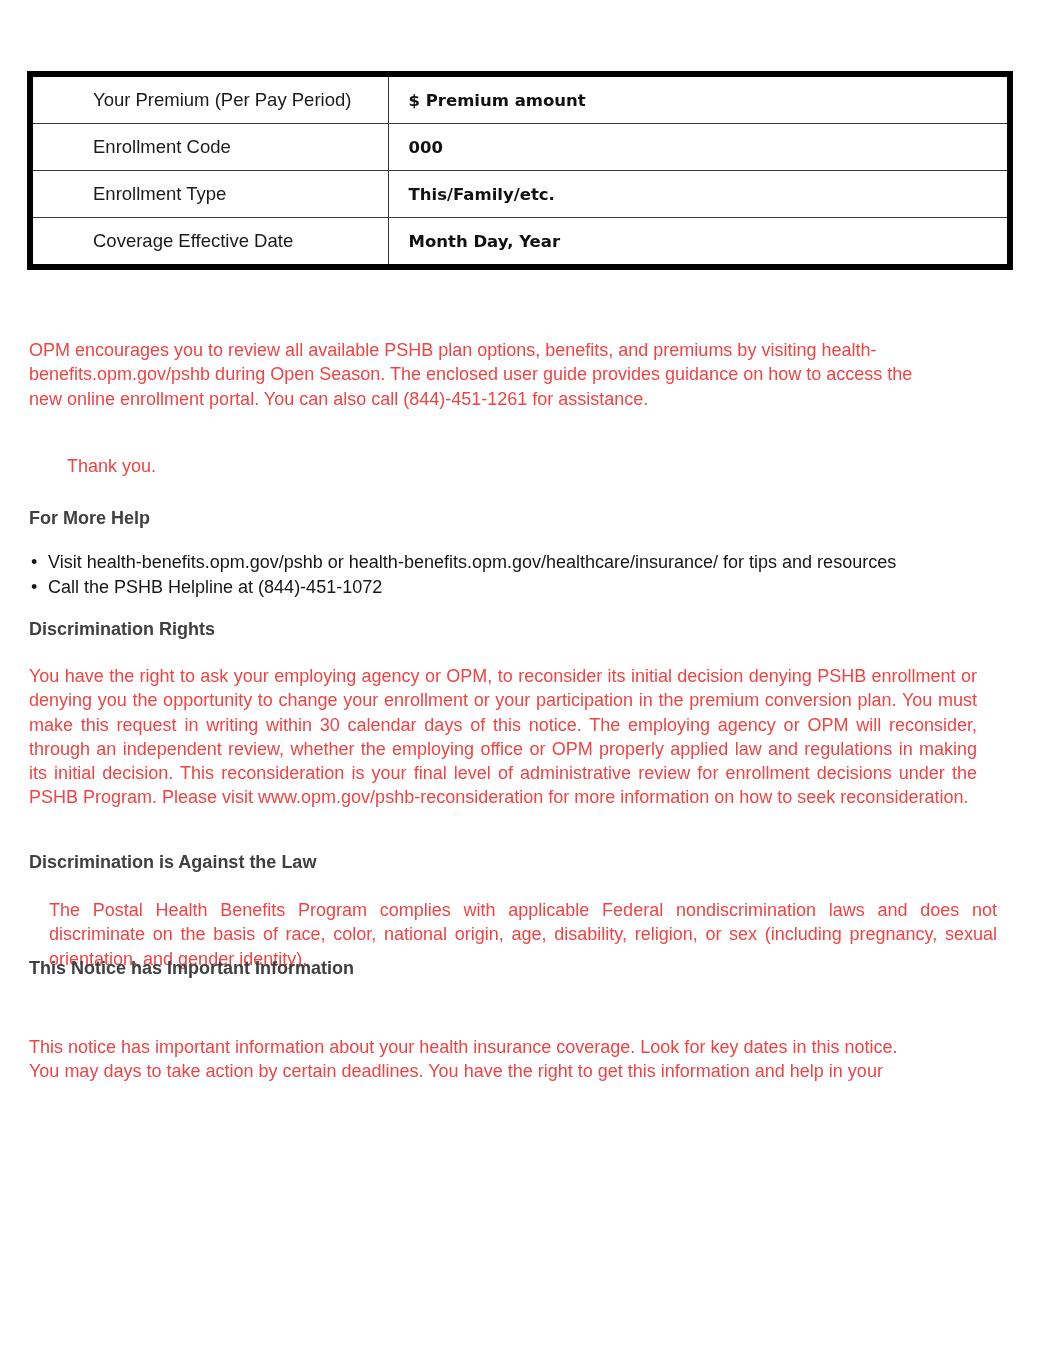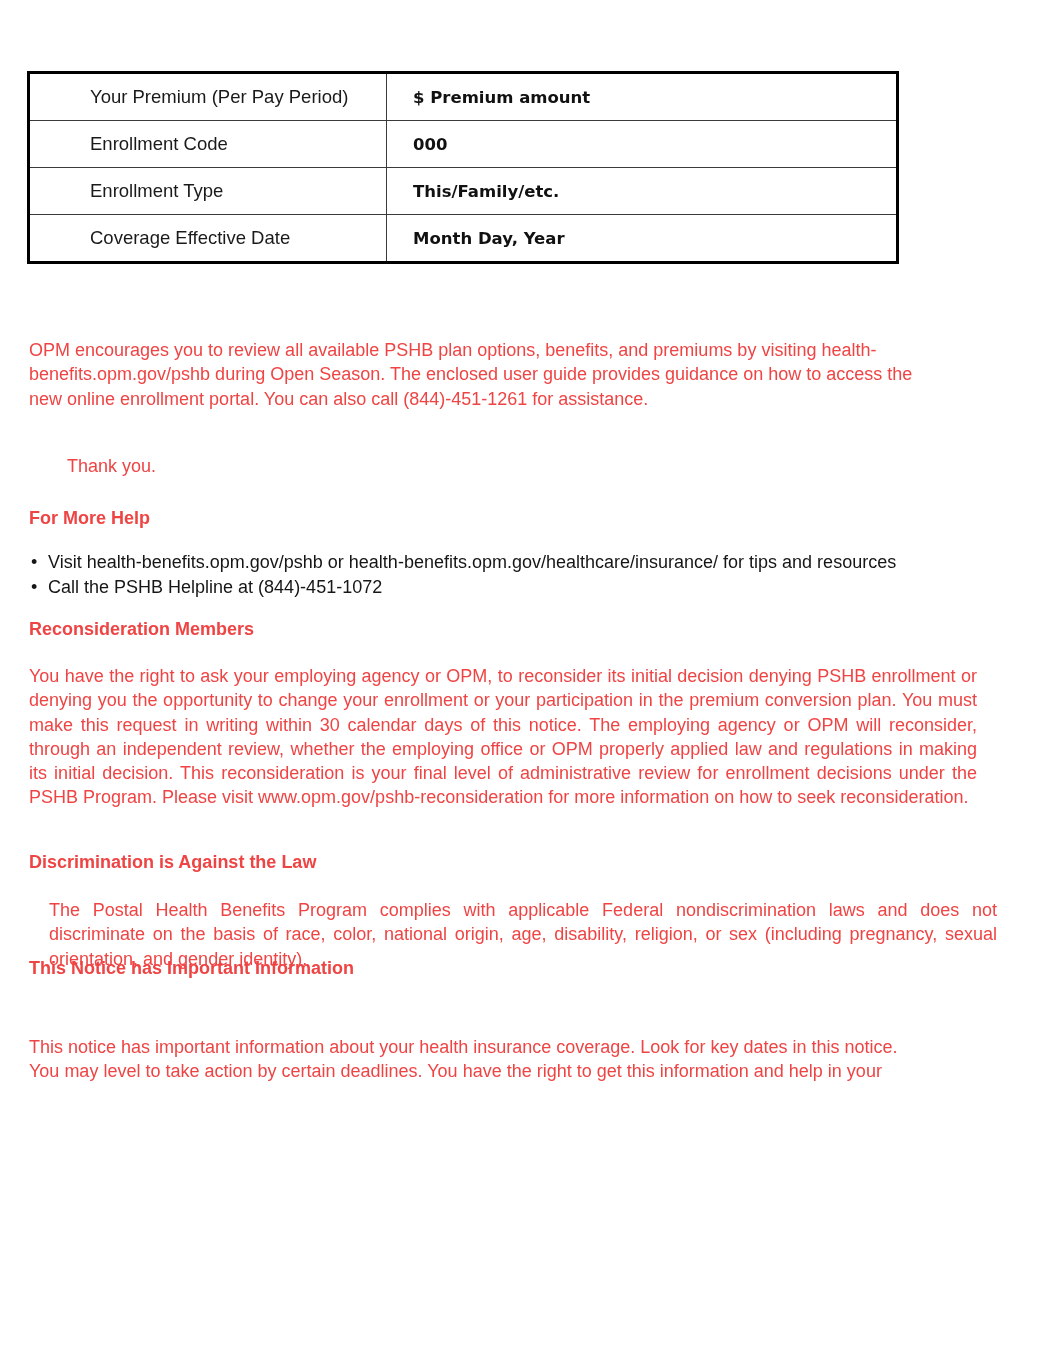--- a/index.html
+++ b/index.html
@@ -20,39 +20,39 @@
       left: 0;
       top: 0;
       width: 1046px;
       height: 1353px;
     }
     
     .info-table {
       position: absolute;
       left: 27px;
       top: 71px;
-      width: 872px;
+      width: 986px;
       border-collapse: collapse;
-      border: 3px solid #000000;
+      border: 6px solid #000000;
     }
     .info-table td {
       border: 1.5px solid #3a3a3a;
       height: 46px;
       padding: 0;
       vertical-align: middle;
       font-size: 18.5px;
     }
     .info-table td.label-cell {
       width: 358px;
       padding-left: 60px;
       color: #1a1a1a;
       box-sizing: border-box;
     }
     .info-table td.value-cell {
-      padding-left: 26px;
+      padding-left: 20px;
       font-family: "DejaVu Sans", sans-serif;
       font-weight: bold;
       font-size: 16.5px;
       color: #111;
     }
     
     .para {
       position: absolute;
       left: 29px;
       font-size: 18px;
@@ -61,21 +61,21 @@
     }
     .justify {
       text-align: justify;
       width: 948px;
     }
     .heading {
       position: absolute;
       left: 29px;
       font-size: 18px;
       font-weight: bold;
-      color: #ef4444;
+      color: #404040;
     }
     .bullets {
       position: absolute;
       left: 29px;
       margin: 0;
       padding: 0;
       list-style: none;
       font-size: 18px;
       line-height: 24.5px;
       color: #161616;
@@ -130,28 +130,28 @@
     <li>
       <span class="bullet">•</span>
       <span>Visit health-benefits.opm.gov/pshb or health-benefits.opm.gov/healthcare/insurance/ for tips and resources</span>
     </li>
     <li>
       <span class="bullet">•</span>
       <span>Call the PSHB Helpline at (844)-451-1072</span>
     </li>
   </ul>
 
-  <div class="heading" style="top:619px;">Reconsideration Members</div>
+  <div class="heading" style="top:619px;">Discrimination Rights</div>
 
   <div class="para justify" style="top:664px;">You have the right to ask your employing agency or OPM, to reconsider its initial decision denying PSHB enrollment or denying you the opportunity to change your enrollment or your participation in the premium conversion plan. You must make this request in writing within 30 calendar days of this notice. The employing agency or OPM will reconsider, through an independent review, whether the employing office or OPM properly applied law and regulations in making its initial decision. This reconsideration is your final level of administrative review for enrollment decisions under the PSHB Program. Please visit www.opm.gov/pshb-reconsideration for more information on how to seek reconsideration.</div>
 
   <div class="heading" style="top:852px;">Discrimination is Against the Law</div>
 
   <div class="para justify" style="top:898px;margin-left:20px;">The Postal Health Benefits Program complies with applicable Federal nondiscrimination laws and does not discriminate on the basis of race, color, national origin, age, disability, religion, or sex (including pregnancy, sexual orientation, and gender identity).</div>
 
   <div class="heading" style="top:958px;">This Notice has Important Information</div>
 
   <div class="para" style="top:1035px;">
     <div>This notice has important information about your health insurance coverage. Look for key dates in this notice.</div>
-    <div>You may level to take action by certain deadlines. You have the right to get this information and help in your</div>
+    <div>You may days to take action by certain deadlines. You have the right to get this information and help in your</div>
   </div>
 
 </div>
 
 </body></html>

